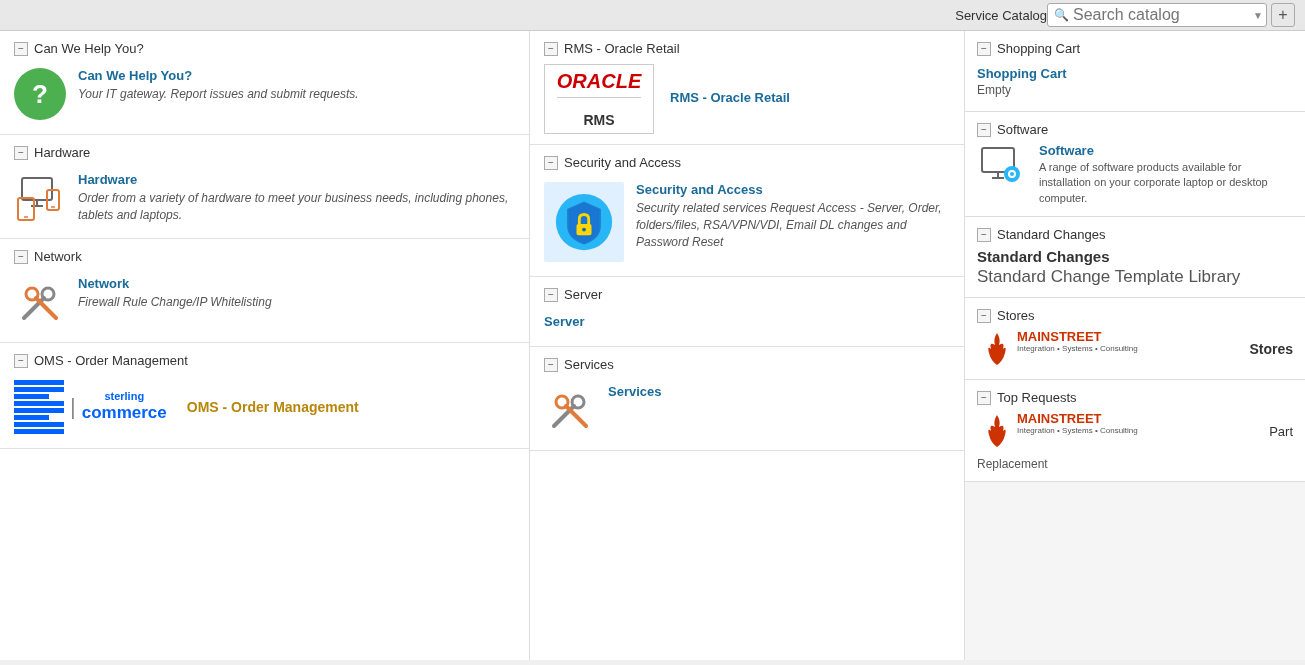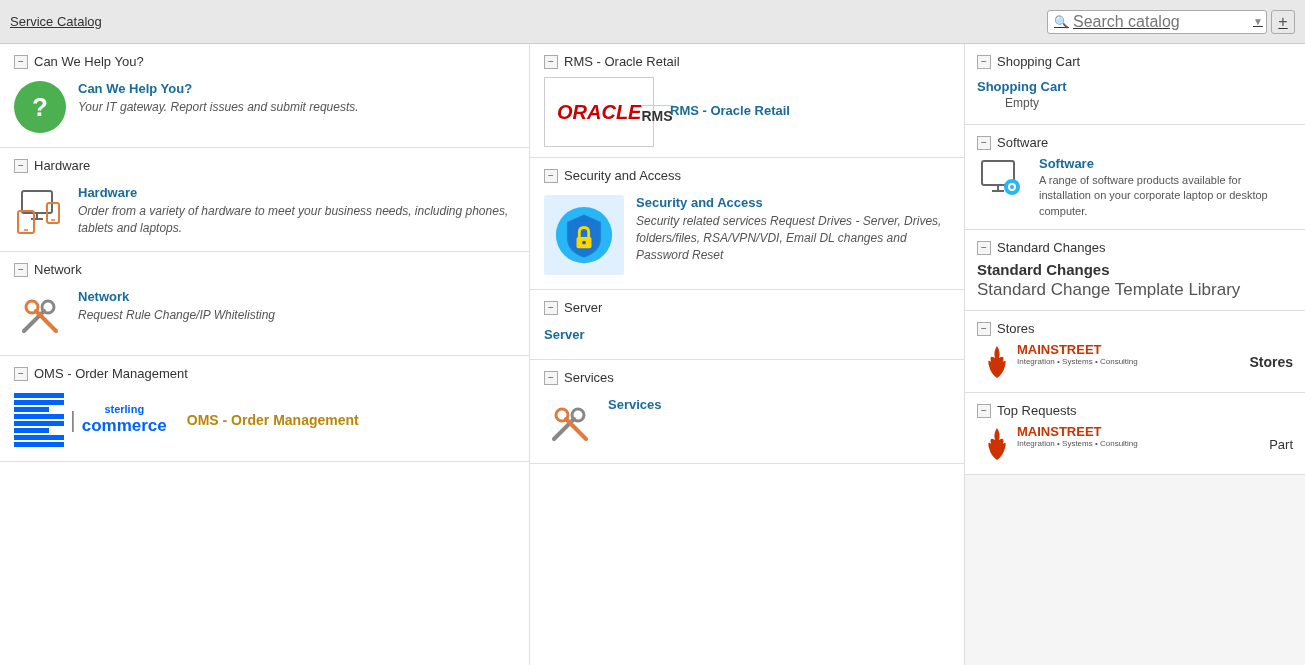--- a/index.html
+++ b/index.html
@@ -1,22 +1,22 @@
 <!DOCTYPE html>
 <html><head>
   <meta charset="utf-8">
   <style>
     * { box-sizing: border-box; margin: 0; padding: 0; }
     body { font-family: Arial, sans-serif; font-size: 13px; background: #f0f0f0; color: #333; }
 
     
     .top-bar {
-      display: flex; align-items: center; justify-content: space-between;
+      display: flex; align-items: center; justify-content: flex-end;
       background: #e8e8e8; border-bottom: 1px solid #ccc;
-      padding: 6px 10px; height: 44px; text-decoration: underline;
+      padding: 6px 10px; height: 31px;
     }
     .top-bar-title { font-size: 13px; color: #333; font-weight: normal; }
     .top-bar-right { display: flex; align-items: center; gap: 4px; }
     .search-box {
       display: flex; align-items: center;
       border: 1px solid #aaa; background: #fff; border-radius: 3px;
       padding: 2px 6px; width: 220px;
     }
     .search-box input {
       border: none; outline: none; font-size: 16px; width: 180px; color: #555;
@@ -87,25 +87,25 @@
 
     .card-text h3 { font-size: 13px; color: #1a6b9a; font-weight: bold; margin-bottom: 3px; }
     .card-text p { font-size: 12px; color: #555; line-height: 1.4; font-style: italic; }
 
     
     .oracle-card {
       display: flex; align-items: center; gap: 16px;
     }
     .oracle-logo-box {
       border: 1px solid #ccc; padding: 8px 12px;
-      display: flex; align-items: center; justify-content: flex-start;
+      display: flex; flex-direction: column; align-items: center; justify-content: center;
       width: 110px; height: 70px; flex-shrink: 0;
     }
     .oracle-logo-box .oracle-text { color: #cc0000; font-size: 20px; font-weight: bold; font-style: italic; }
-    .oracle-logo-box .rms-text { color: #333; font-size: 14px; font-weight: bold; border-top: 1px solid #ccc; width: 100%; text-align: center; margin-top: 4px; padding-top: 2px; }
+    .oracle-logo-box .rms-text { color: #333; font-size: 14px; font-weight: bold; border-top: 1px solid #ccc; width: 100%; text-align: center; margin-top: 4px; padding-top: 14px; }
 
     
     .security-icon {
       width: 80px; height: 80px; background: #e0f0ff;
       display: flex; align-items: center; justify-content: center;
       flex-shrink: 0; border-radius: 2px;
     }
     .shield-svg { width: 60px; height: 60px; }
 
     
@@ -124,21 +124,21 @@
       width: 14px; height: 14px; cursor: pointer;
       display: flex; align-items: center; justify-content: center;
       border: 1px solid #aaa; background: #f5f5f5; font-size: 10px; color: #555;
       flex-shrink: 0;
     }
     .right-section-title { font-size: 13px; color: #333; }
 
     
     .shopping-cart-block { padding: 4px 0; }
     .shopping-cart-label { font-size: 13px; color: #1a6b9a; font-weight: bold; }
-    .shopping-cart-empty { font-size: 12px; color: #555; margin-top: 2px; margin-left: 28px; }
+    .shopping-cart-empty { font-size: 12px; color: #555; margin-top: 2px; }
 
     
     .software-right-card {
       display: flex; align-items: flex-start; gap: 10px;
     }
     .monitor-icon-box {
       width: 52px; height: 52px; flex-shrink: 0;
       display: flex; align-items: center; justify-content: center;
     }
     .software-right-text h3 { font-size: 13px; color: #1a6b9a; font-weight: bold; margin-bottom: 2px; }
@@ -243,21 +243,21 @@
 
             <line x1="8" y1="40" x2="28" y2="20" stroke="#888" stroke-width="4" stroke-linecap="round"></line>
             <circle cx="32" cy="16" r="6" fill="none" stroke="#888" stroke-width="3"></circle>
 
             <line x1="40" y1="40" x2="20" y2="20" stroke="#e07b39" stroke-width="4" stroke-linecap="round"></line>
             <circle cx="16" cy="16" r="6" fill="none" stroke="#e07b39" stroke-width="3"></circle>
           </svg>
         </div>
         <div class="card-text">
           <h3>Network</h3>
-          <p>Request Rule Change/IP Whitelisting</p>
+          <p>Firewall Rule Change/IP Whitelisting</p>
         </div>
       </div>
     </div>
 
     <div class="section">
       <div class="section-header">
         <div class="section-header-icon">−</div>
         <span class="section-title">OMS - Order Management</span>
       </div>
       <div class="card-row">
@@ -318,21 +318,21 @@
             <path d="M32 12 L48 19 L48 36 Q48 49 32 54 Q16 49 16 36 L16 19 Z" fill="#1976d2"></path>
 
             <rect x="24" y="34" width="16" height="12" rx="2" fill="#ffd600"></rect>
 
             <path d="M27 34 L27 29 Q27 24 32 24 Q37 24 37 29 L37 34" fill="none" stroke="#ffd600" stroke-width="3"></path>
             <circle cx="32" cy="40" r="2" fill="#1565c0"></circle>
           </svg>
         </div>
         <div class="card-text">
           <h3>Security and Access</h3>
-          <p>Security related services Request Drives - Server, Drives, folders/files, RSA/VPN/VDI, Email DL changes and Password Reset</p>
+          <p>Security related services Request Access - Server, Order, folders/files, RSA/VPN/VDI, Email DL changes and Password Reset</p>
         </div>
       </div>
     </div>
 
     <div class="section">
       <div class="section-header">
         <div class="section-header-icon">−</div>
         <span class="section-title">Server</span>
       </div>
       <div class="card-text" style="padding: 4px 0;">
@@ -438,17 +438,18 @@
           <svg width="40" height="40" viewBox="0 0 40 40">
             <path d="M20 4 Q24 10 22 16 Q28 12 26 20 Q30 16 28 24 Q26 32 20 36 Q14 32 12 24 Q10 16 14 20 Q12 12 18 16 Q16 10 20 4Z" fill="#cc3300"></path>
           </svg>
           <div class="ms-logo-text-block">
             <div class="ms-main">MAINSTREET</div>
             <div class="ms-sub">Integration • Systems • Consulting</div>
           </div>
         </div>
         <span class="part-label">Part</span>
       </div>
+      <div class="replacement-label">Replacement</div>
     </div>
 
   </div>
 
 </div>
 
 </body></html>

